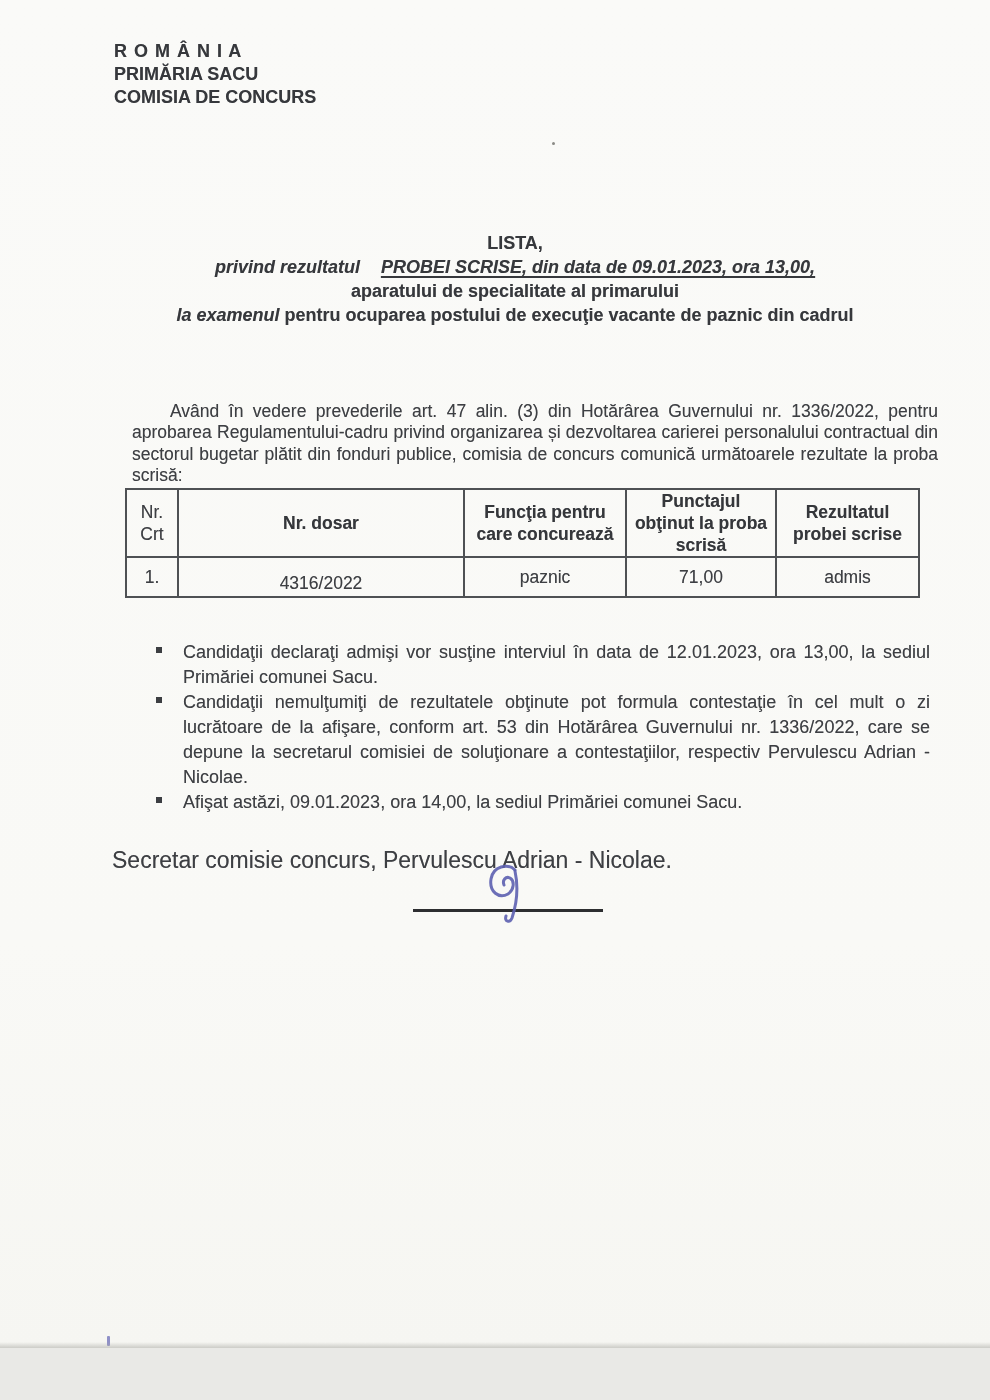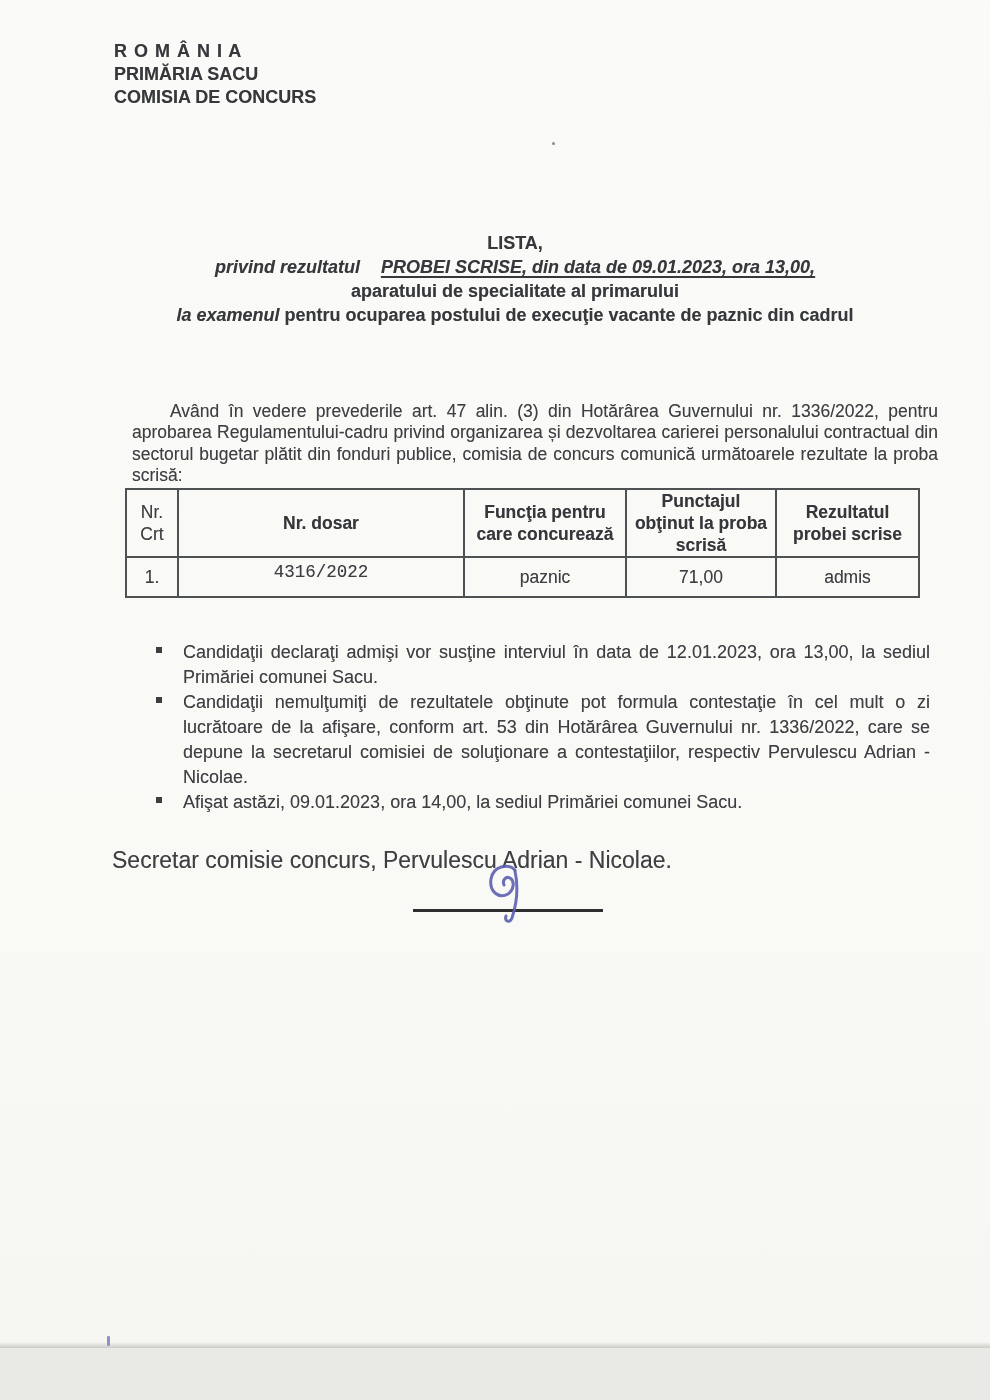--- a/index.html
+++ b/index.html
@@ -26,21 +26,21 @@
          font-size:17.5px;line-height:21.5px;text-align:justify;text-indent:38px;margin-left:20px;}
   
   table.results{position:absolute;left:105px;top:488px;border-collapse:collapse;table-layout:fixed;
                 font-size:17.5px;color:#3d3f43;margin-left:20px;}
   table.results td,table.results th{border:2px solid #4e5154;padding:0 4px;overflow:hidden;}
   table.results th{font-weight:bold;text-align:center;vertical-align:middle;line-height:22px;color:#35373b;}
   table.results th.regular{font-weight:normal;color:#3d3f43;}
   table.results .hrow{height:68px;}
   table.results .drow{height:40px;}
   table.results .drow td{text-align:center;vertical-align:middle;line-height:20px;}
-  table.results td.low{vertical-align:bottom;padding-bottom:14px;font-family:Liberation Mono, monospace;}
+  table.results td.low{vertical-align:bottom;padding-bottom:3px;}
   
   .bullets{position:absolute;left:155px;width:775px;top:640px;font-size:18px;line-height:25px;}
   .bullets .item{position:relative;padding-left:28px;text-align:justify;}
   .bullets .marker{position:absolute;left:1px;top:7px;width:6px;height:6px;background:#3c3e42;}
   
   .sig-label{position:absolute;left:112px;width:806px;top:847px;text-align:left;font-size:23px;}
   .sig-line{position:absolute;left:413px;top:909px;width:190px;height:2.5px;background:#2d2e30;}
   .sig-svg{position:absolute;left:484px;top:861px;width:42px;height:68px;z-index:2;}
   
   .dot-artifact{position:absolute;left:552px;top:142px;width:3px;height:3px;background:#8a8a86;border-radius:50%;}

